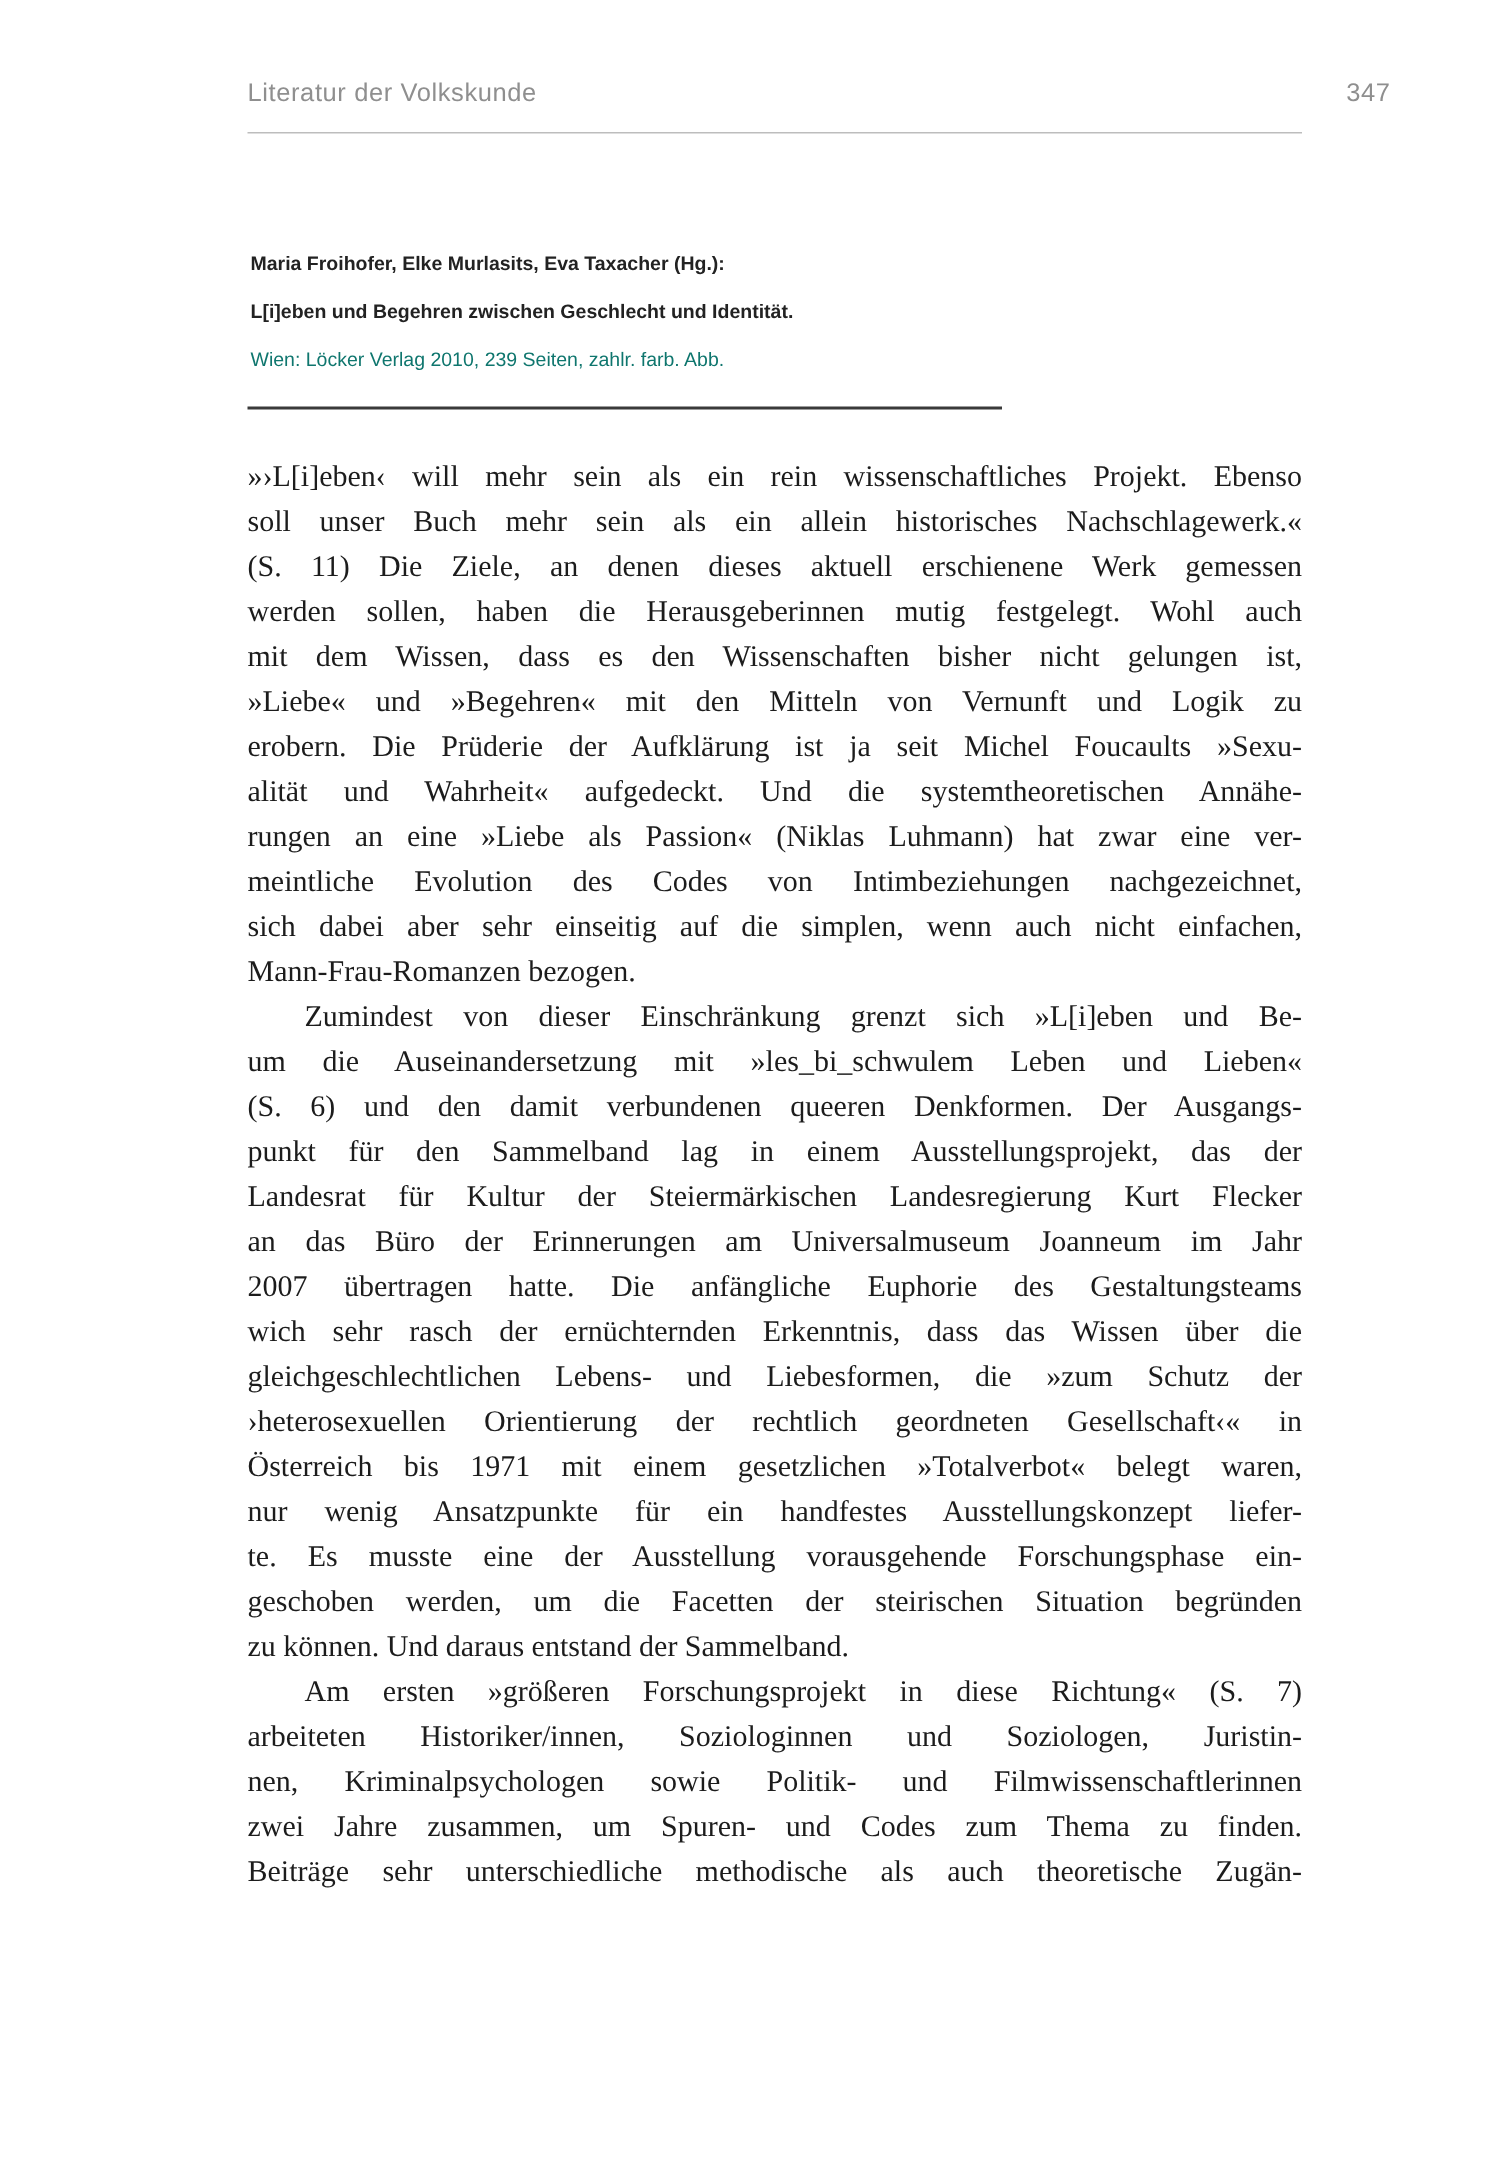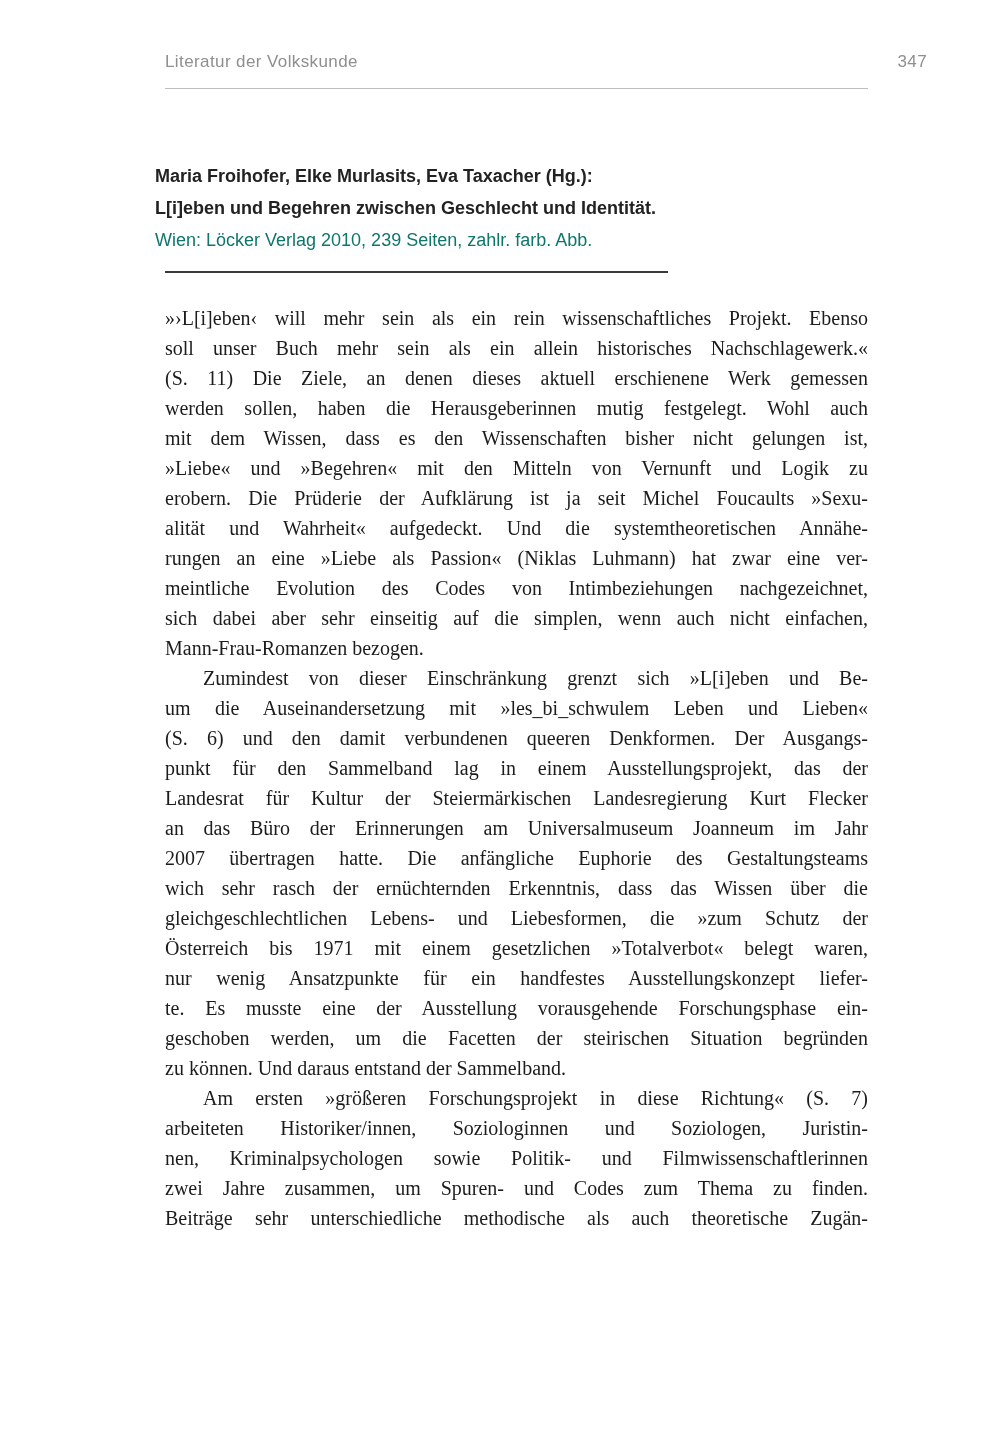--- a/index.html
+++ b/index.html
@@ -31,25 +31,25 @@
     left: 165px;
     top: 88px;
     width: 703px;
     height: 1px;
     background: #bdbdbd;
   }
 
   
   .citation {
     position: absolute;
-    left: 155px;
+    left: 167px;
     top: 160px;
     width: 703px;
     font-family: "Liberation Sans", sans-serif;
-    font-size: 18px;
+    font-size: 13px;
     line-height: 32px;
   }
   .citation .bold-line {
     font-weight: bold;
     color: #222222;
   }
   .citation .pub-line {
     font-weight: normal;
     color: #0f766e;
   }
@@ -119,20 +119,21 @@
       <div class="paragraph">
         <div class="line indent">Zumindest von dieser Einschränkung grenzt sich »L[i]eben und Be-</div>
         <div class="line">um die Auseinandersetzung mit »les_bi_schwulem Leben und Lieben«</div>
         <div class="line">(S. 6) und den damit verbundenen queeren Denkformen. Der Ausgangs-</div>
         <div class="line">punkt für den Sammelband lag in einem Ausstellungsprojekt, das der</div>
         <div class="line">Landesrat für Kultur der Steiermärkischen Landesregierung Kurt Flecker</div>
         <div class="line">an das Büro der Erinnerungen am Universalmuseum Joanneum im Jahr</div>
         <div class="line">2007 übertragen hatte. Die anfängliche Euphorie des Gestaltungsteams</div>
         <div class="line">wich sehr rasch der ernüchternden Erkenntnis, dass das Wissen über die</div>
         <div class="line">gleichgeschlechtlichen Lebens- und Liebesformen, die »zum Schutz der</div>
+        <div class="line">›heterosexuellen Orientierung der rechtlich geordneten Gesellschaft‹« in</div>
         <div class="line">Österreich bis 1971 mit einem gesetzlichen »Totalverbot« belegt waren,</div>
         <div class="line">nur wenig Ansatzpunkte für ein handfestes Ausstellungskonzept liefer-</div>
         <div class="line">te. Es musste eine der Ausstellung vorausgehende Forschungsphase ein-</div>
         <div class="line">geschoben werden, um die Facetten der steirischen Situation begründen</div>
         <div class="line flush">zu können. Und daraus entstand der Sammelband.</div>
       </div>
       <div class="paragraph">
         <div class="line indent">Am ersten »größeren Forschungsprojekt in diese Richtung« (S. 7)</div>
         <div class="line">arbeiteten Historiker/innen, Soziologinnen und Soziologen, Juristin-</div>
         <div class="line">nen, Kriminalpsychologen sowie Politik- und Filmwissenschaftlerinnen</div>

